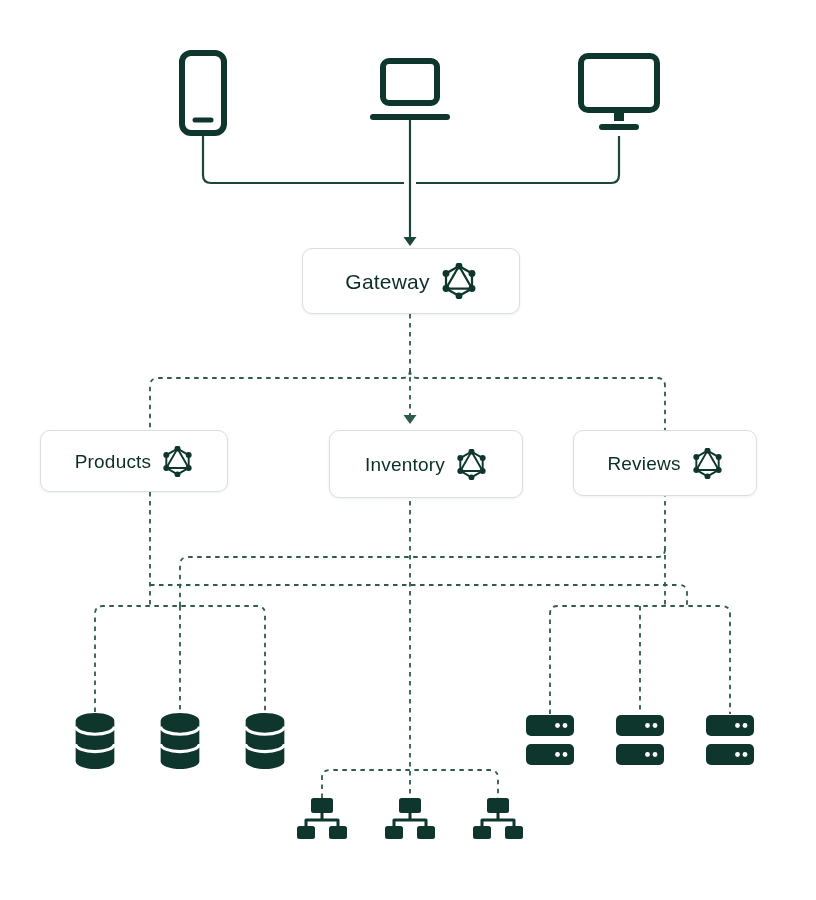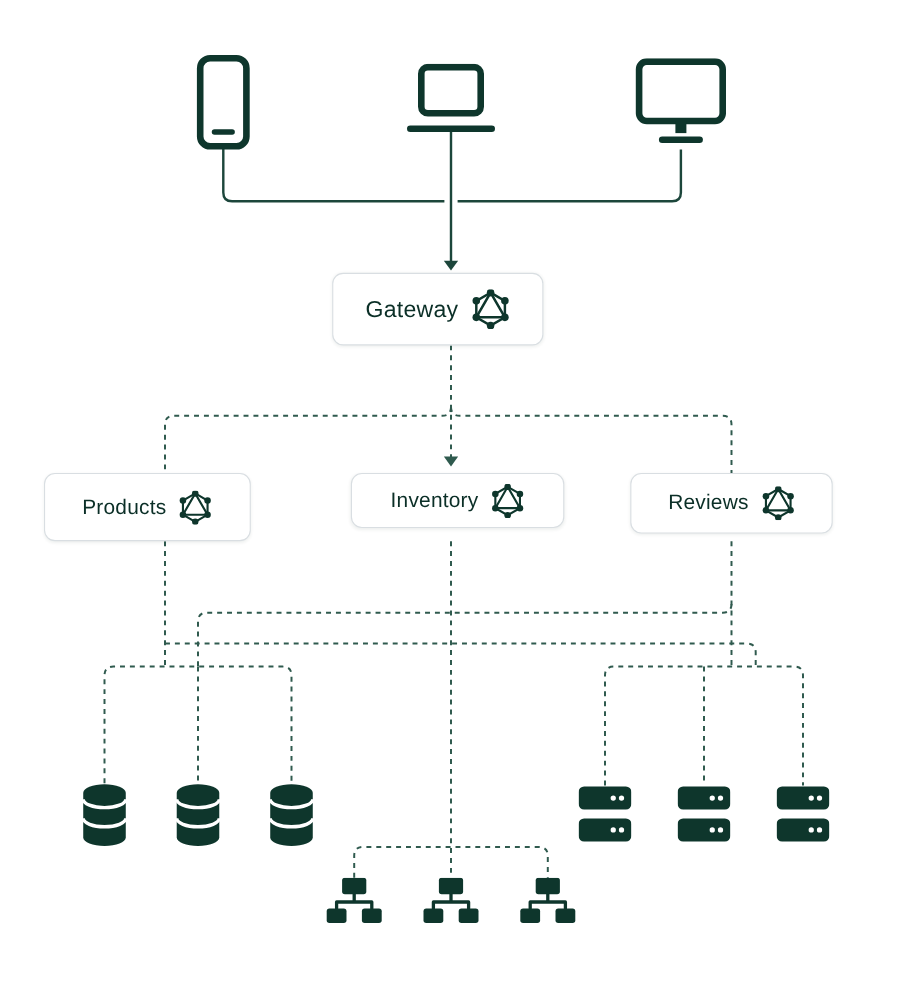--- a/index.html
+++ b/index.html
@@ -118,46 +118,46 @@
     <svg width="84" height="66" viewBox="0 0 84 66">
         <use href="#sym-laptop"></use>
       </svg>
   </span>
   <span class="icon" style="left:577px;top:53px">
     <svg width="84" height="86" viewBox="0 0 84 86">
         <use href="#sym-desktop"></use>
       </svg>
   </span>
 
-  <div class="node node-gateway" style="left:302px;top:248px;width:192px;height:66px">
+  <div class="node node-gateway" style="left:302px;top:248px;width:218px;height:66px">
     <span class="node-label">Gateway</span>
     <span class="gql">
       <svg width="36" height="36" viewBox="0 0 24 24">
           <use href="#sym-gql"></use>
         </svg>
     </span>
   </div>
 
   <div class="node" style="left:40px;top:430px;width:188px;height:62px">
     <span class="node-label">Products</span>
     <span class="gql">
       <svg width="31" height="31" viewBox="0 0 24 24">
           <use href="#sym-gql"></use>
         </svg>
     </span>
   </div>
-  <div class="node" style="left:319px;top:430px;width:194px;height:50px">
+  <div class="node" style="left:329px;top:430px;width:194px;height:68px">
     <span class="node-label">Inventory</span>
     <span class="gql">
       <svg width="31" height="31" viewBox="0 0 24 24">
           <use href="#sym-gql"></use>
         </svg>
     </span>
   </div>
-  <div class="node" style="left:573px;top:430px;width:184px;height:55px">
+  <div class="node" style="left:573px;top:430px;width:184px;height:66px">
     <span class="node-label">Reviews</span>
     <span class="gql">
       <svg width="31" height="31" viewBox="0 0 24 24">
           <use href="#sym-gql"></use>
         </svg>
     </span>
   </div>
 
   <span class="icon" style="left:71px;top:712px">
     <svg width="48" height="58" viewBox="0 0 48 60">

